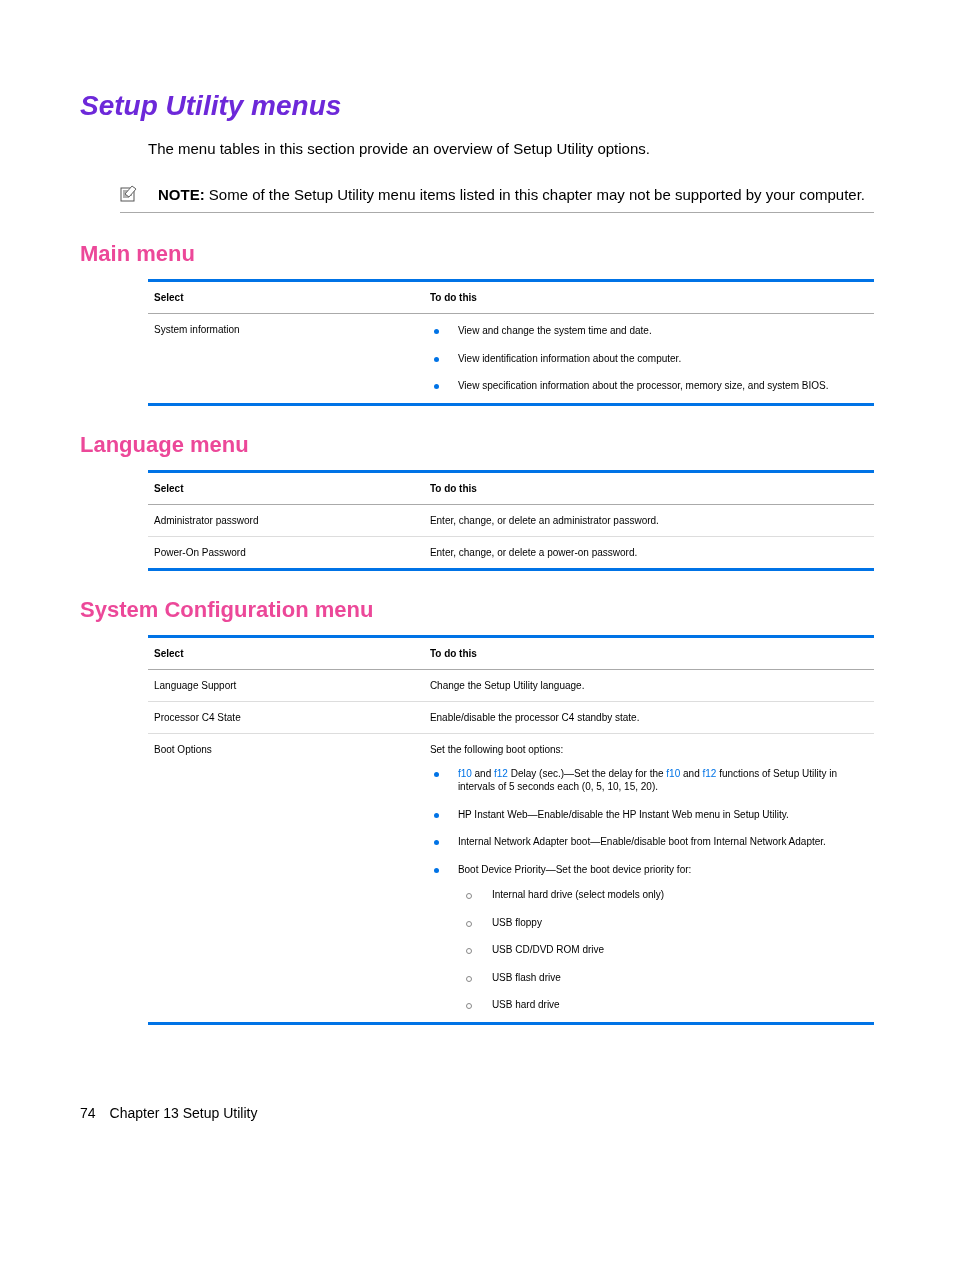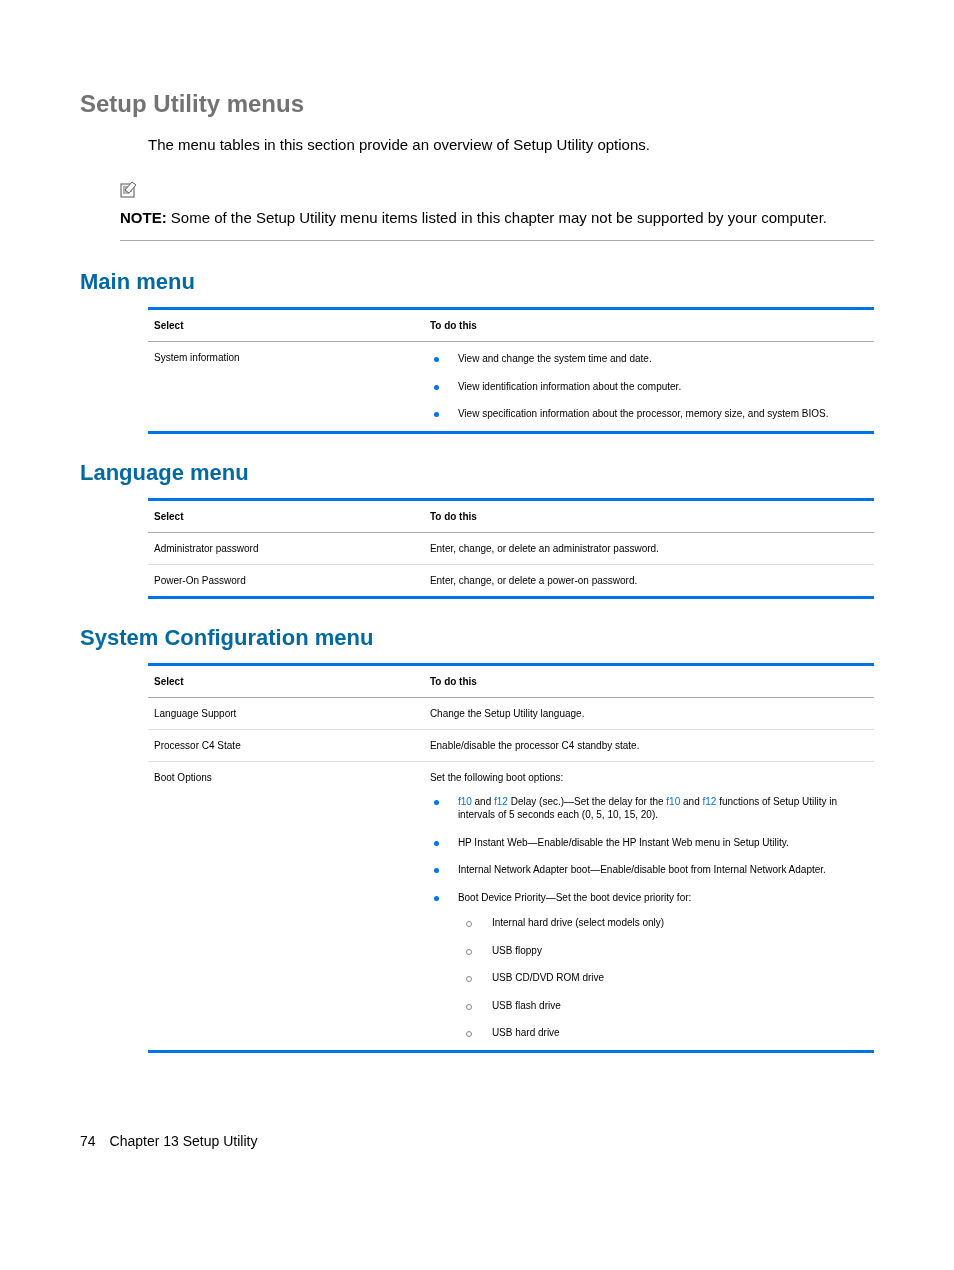--- a/index.html
+++ b/index.html
@@ -7,48 +7,48 @@
     margin: 0;
     padding: 0;
     width: 954px;
     background: #fff;
     color: #000;
   }
   .page {
     padding: 90px 80px 40px 80px;
   }
   h1.page-title {
-    color: #737373;
-    font-size: 24px;
+    color: #6d28d9;
+    font-size: 28px;
     font-weight: bold;
     margin: 0 0 18px 0;
+    font-style: italic;
   }
   .intro {
     margin: 0 0 27px 68px;
     font-size: 15px;
   }
   .note-box {
     margin: 0 0 28px 40px;
     border-bottom: 1px solid #aaa;
     display: flex;
     align-items: flex-start;
-    padding-bottom: 12px;
-    gap: 3px;
+    padding-bottom: 4px;
+    gap: 20px;
     font-size: 15px;
     line-height: 1.4;
-    flex-direction: column;
   }
   .note-icon {
     flex: 0 0 auto;
     margin-top: 1px;
   }
   .note-content { flex: 1; }
   .note-label { font-weight: bold; }
   h2.section-title {
-    color: #0369a1;
+    color: #ec4899;
     font-size: 22px;
     font-weight: bold;
     margin: 26px 0 12px 0;
   }
   .menu-table {
     margin-left: 68px;
     border-collapse: collapse;
     width: calc(100% - 68px);
     border-top: 3px solid #0073e6;
     border-bottom: 3px solid #0073e6;

